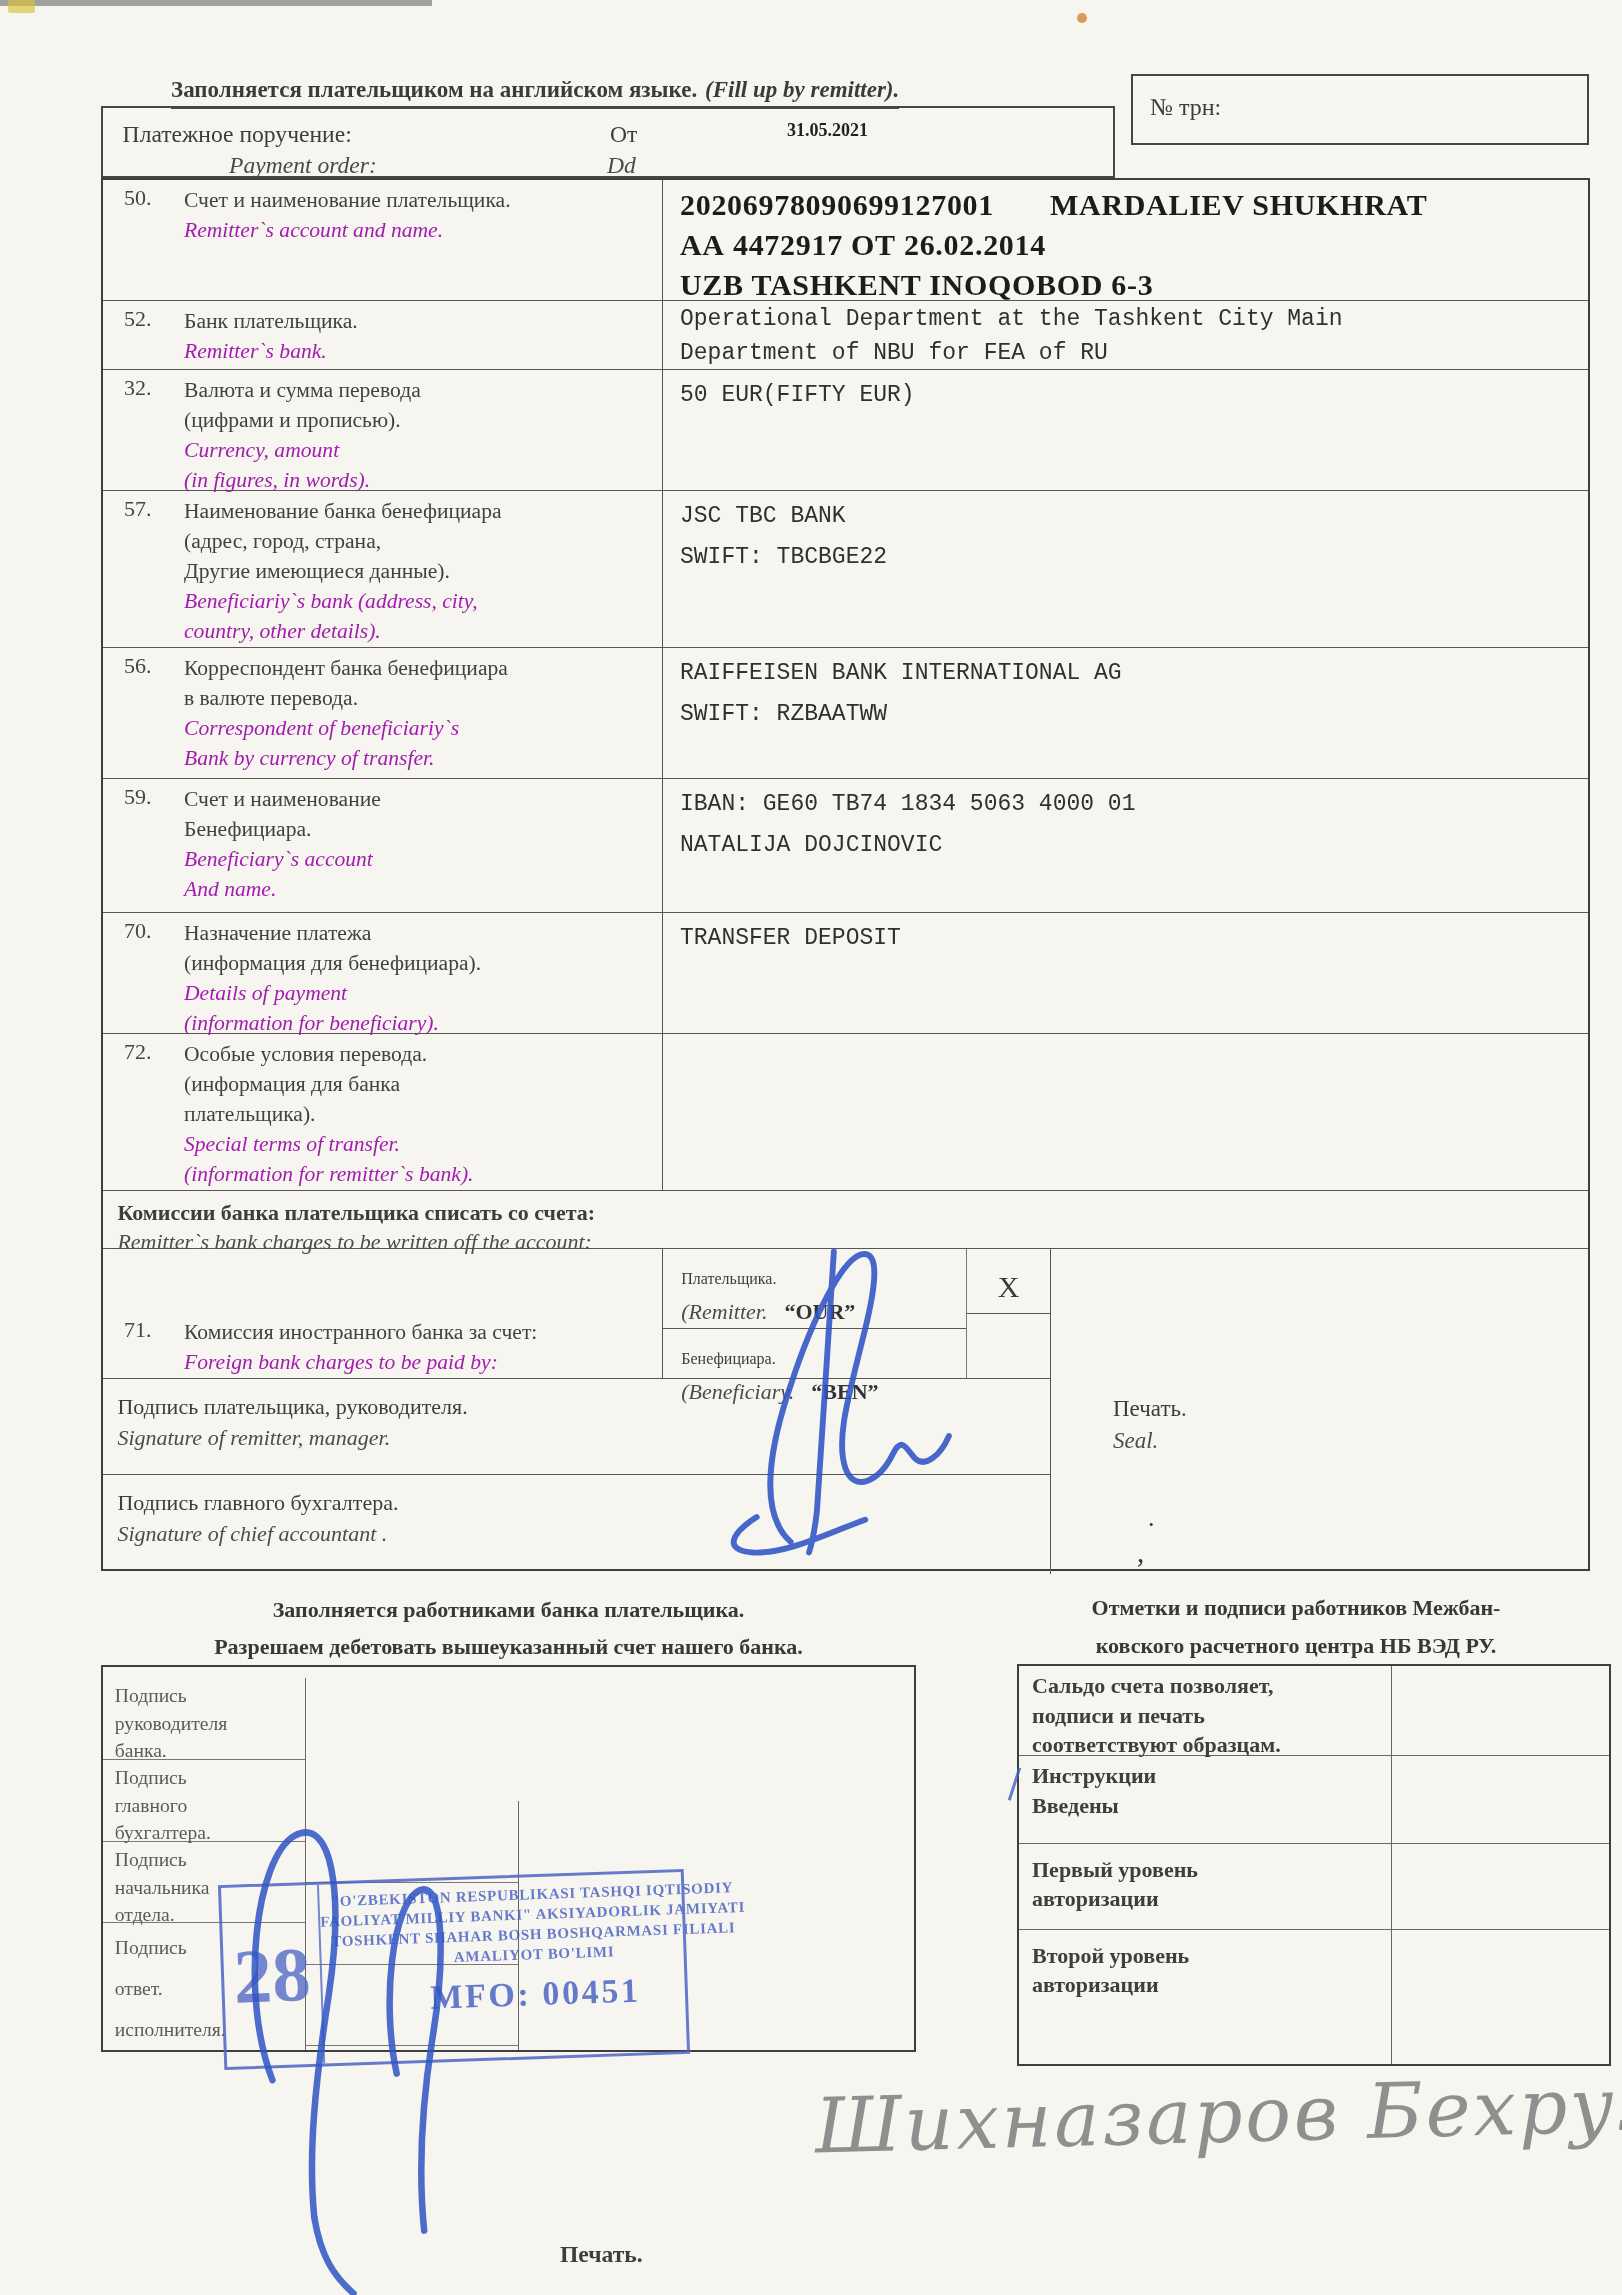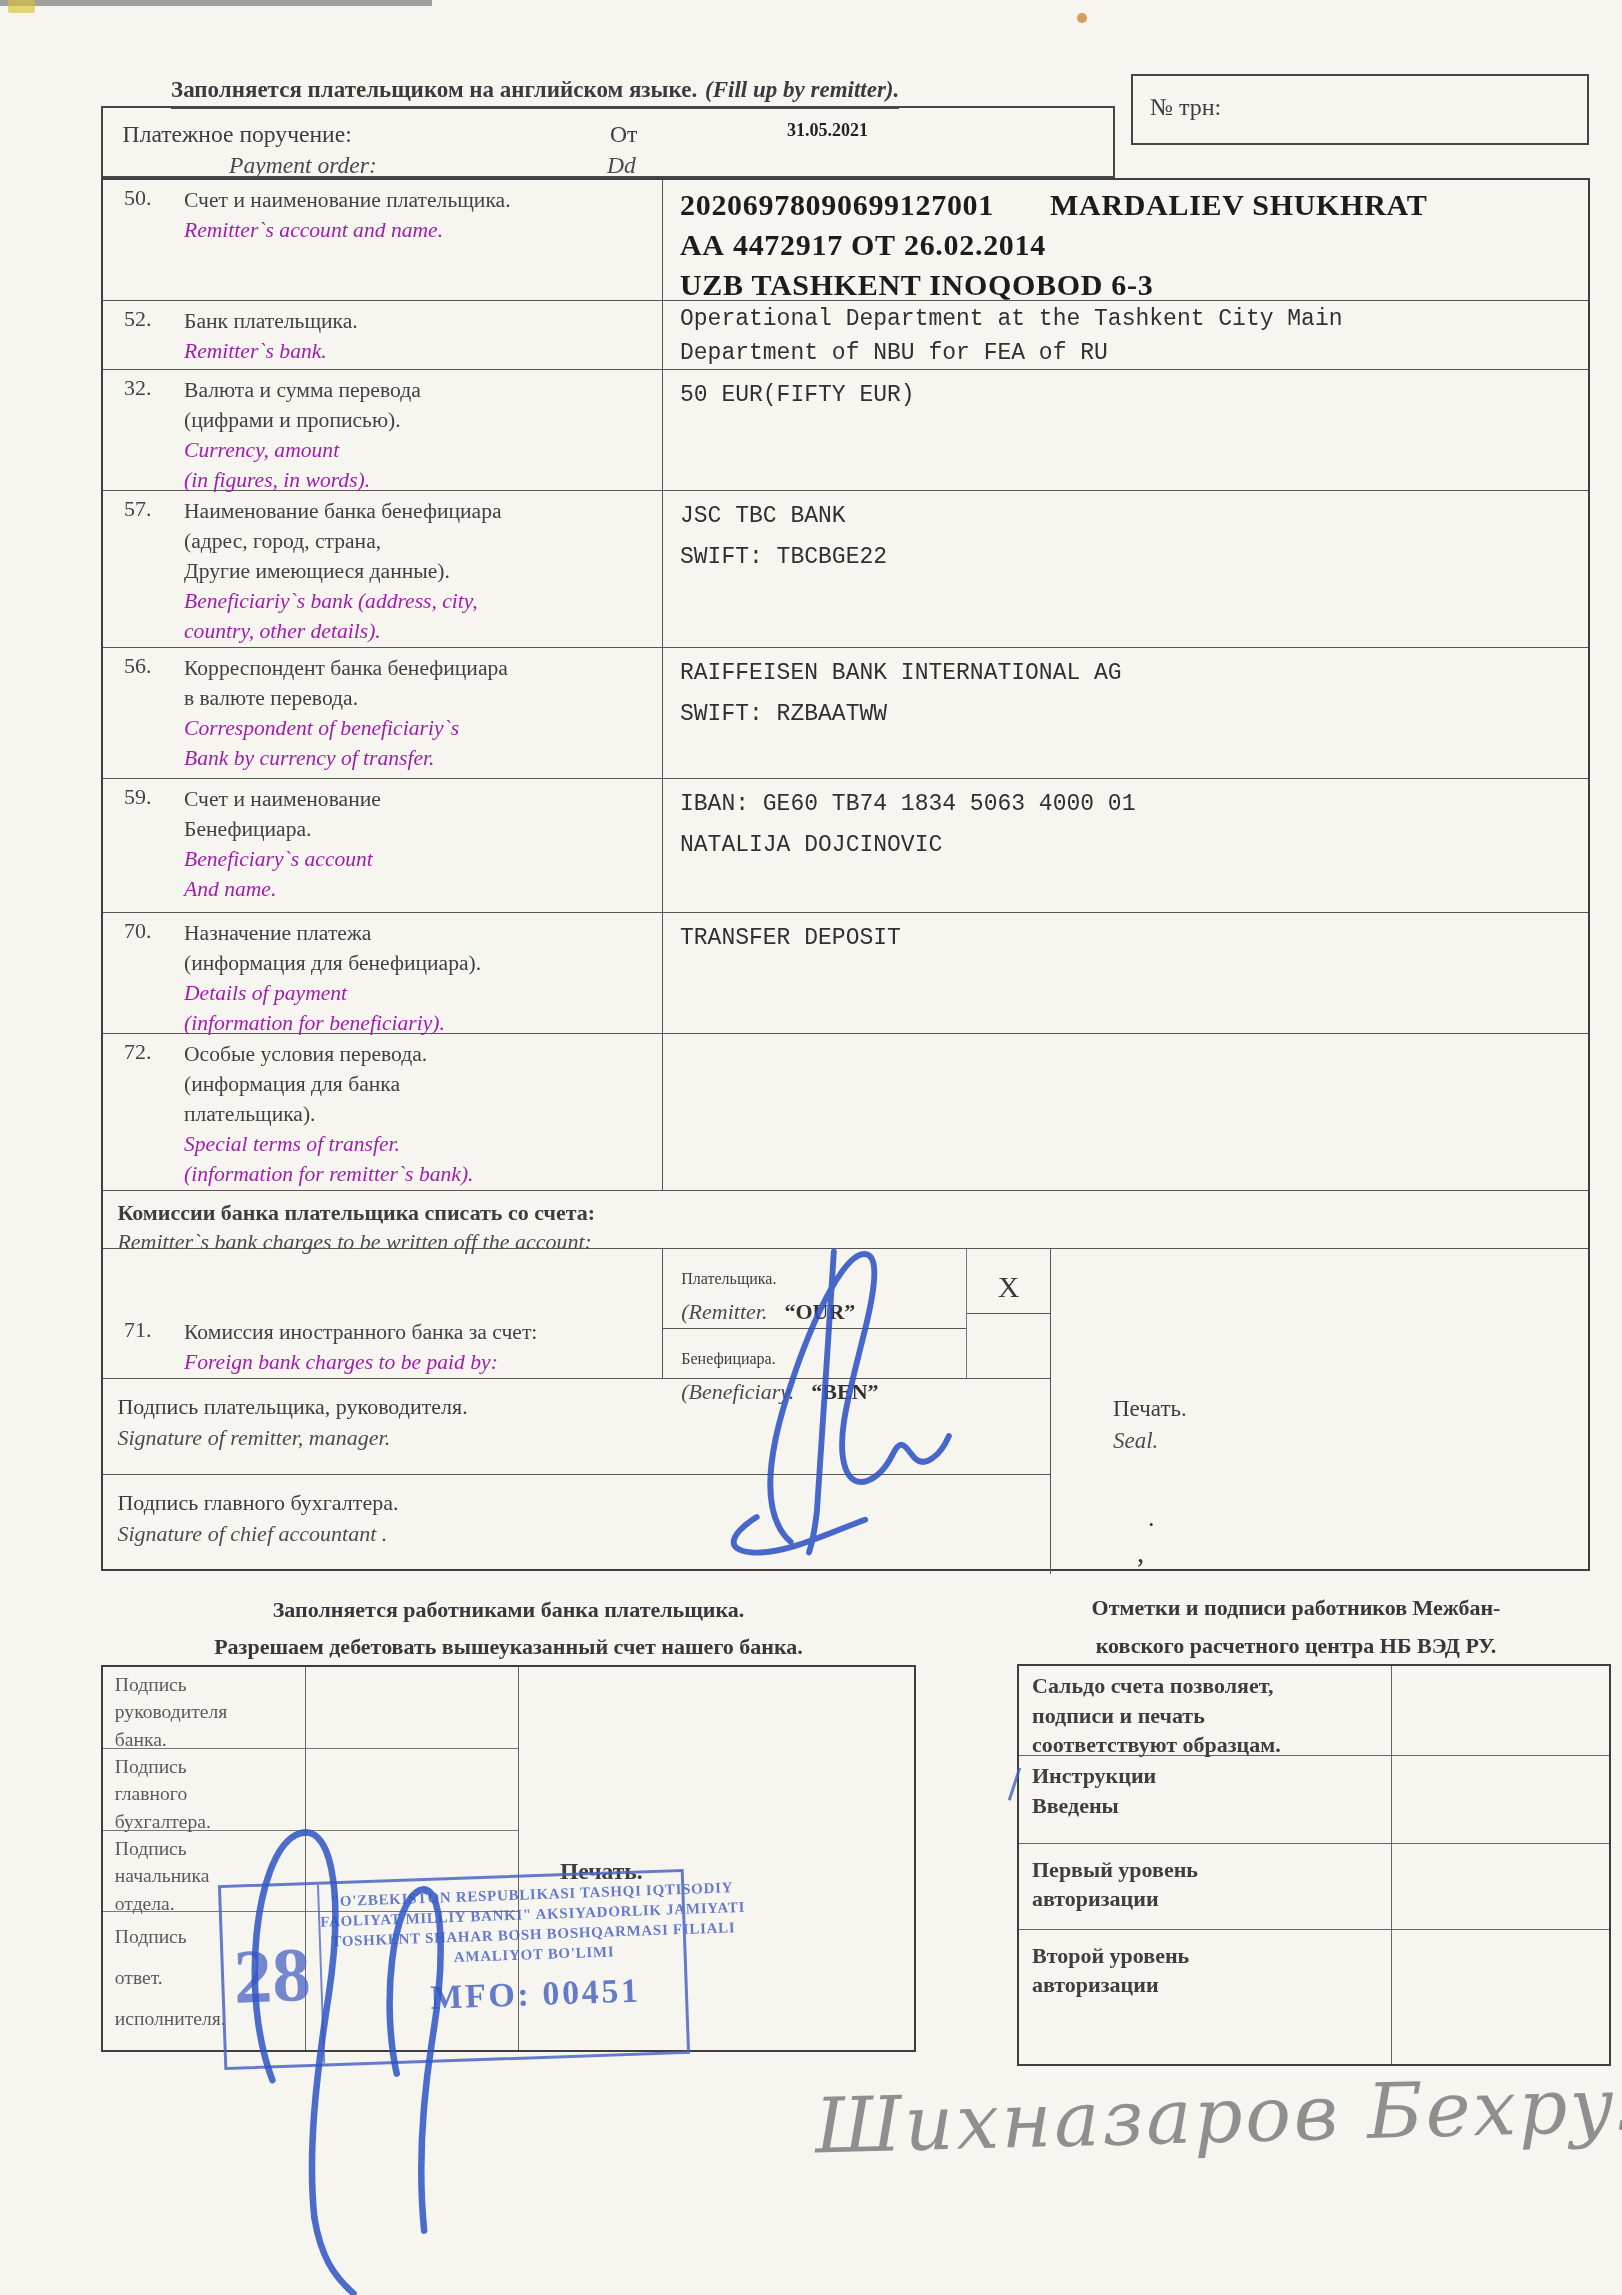--- a/index.html
+++ b/index.html
@@ -67,21 +67,21 @@
   .seal-cell{flex:1;border-left:1.3px solid #565656;box-sizing:border-box;position:relative;}
   .seal-cell .ru{position:absolute;left:62px;top:147px;font-size:23px;color:#3d3d3d;}
   .seal-cell .en{position:absolute;left:62px;top:179px;font-size:23px;font-style:italic;color:#4c4c4c;}
   .seal-dot{position:absolute;left:97px;top:254px;font-size:26px;color:#333;}
   .seal-comma{position:absolute;left:86px;top:287px;font-size:29px;color:#333;}
   
   .bl-head{left:101px;top:1591px;width:815px;text-align:center;font-size:22px;font-weight:bold;color:#383838;line-height:37px;}
   .br-head{left:995px;top:1589px;width:602px;text-align:center;font-size:22px;font-weight:bold;color:#383838;line-height:38px;}
   
   .bank-table{left:101px;top:1665px;width:815px;height:387px;border:2.6px solid #3e3e3e;box-sizing:border-box;position:absolute;}
-  .bt-grid{display:flex;height:100%;}
+  .bt-grid{display:flex;height:100%;align-items:flex-end;}
   .bt-c1{width:203px;flex:none;border-right:1.3px solid #666;box-sizing:border-box;display:flex;flex-direction:column;}
   .bt-c2{width:213px;flex:none;border-right:1.3px solid #666;box-sizing:border-box;display:flex;flex-direction:column;}
   .bt-c3{flex:1;position:relative;}
   .bt-cell{border-bottom:1.3px solid #777;box-sizing:border-box;flex:none;padding:3.9px 0 0 11.8px;}
   .bt-cell:last-child{border-bottom:none;}
   .bt-cell .l{font-size:19.6px;line-height:27.5px;color:#5a5a5a;}
   .bt-h1{height:82px;} .bt-h2{height:82px;} .bt-h3{height:81px;} .bt-h4{flex:1;}
   .bt-h4 .l{line-height:41px;}
   .bt-seal{position:absolute;left:41px;top:191px;font-size:23.6px;font-weight:bold;color:#3d3d3d;}
   
@@ -225,21 +225,21 @@
     </div>
   </div>
 
   <div class="trow" style="height:121px">
     <div class="tl">
       <div class="num">70.</div>
       <div class="lab">
         <div class="ru">Назначение платежа</div>
         <div class="ru">(информация для бенефициара).</div>
         <div class="en">Details of payment</div>
-        <div class="en">(information for beneficiariy).</div>
+        <div class="en">(information for beneficiary).</div>
       </div>
     </div>
     <div class="tv">
       <div class="mval">TRANSFER DEPOSIT</div>
     </div>
   </div>
 
   <div class="trow" style="height:157px">
     <div class="tl">
       <div class="num">72.</div>

